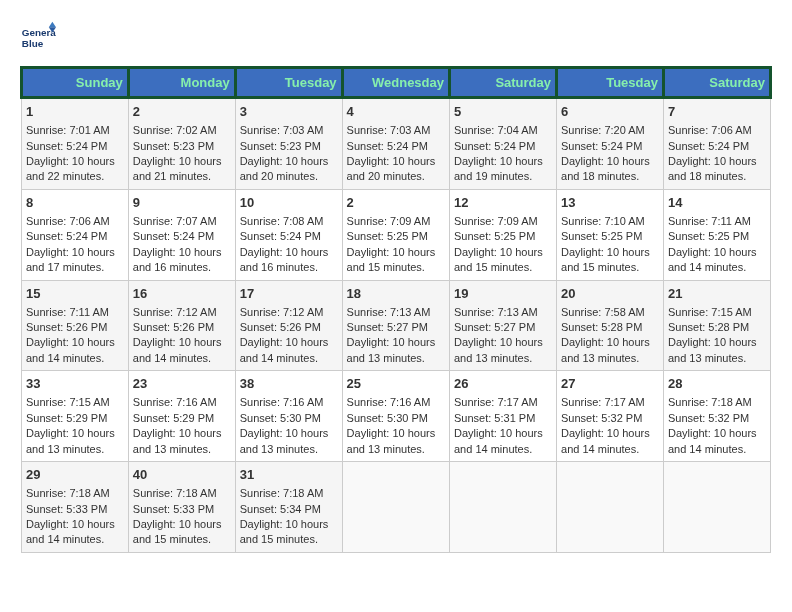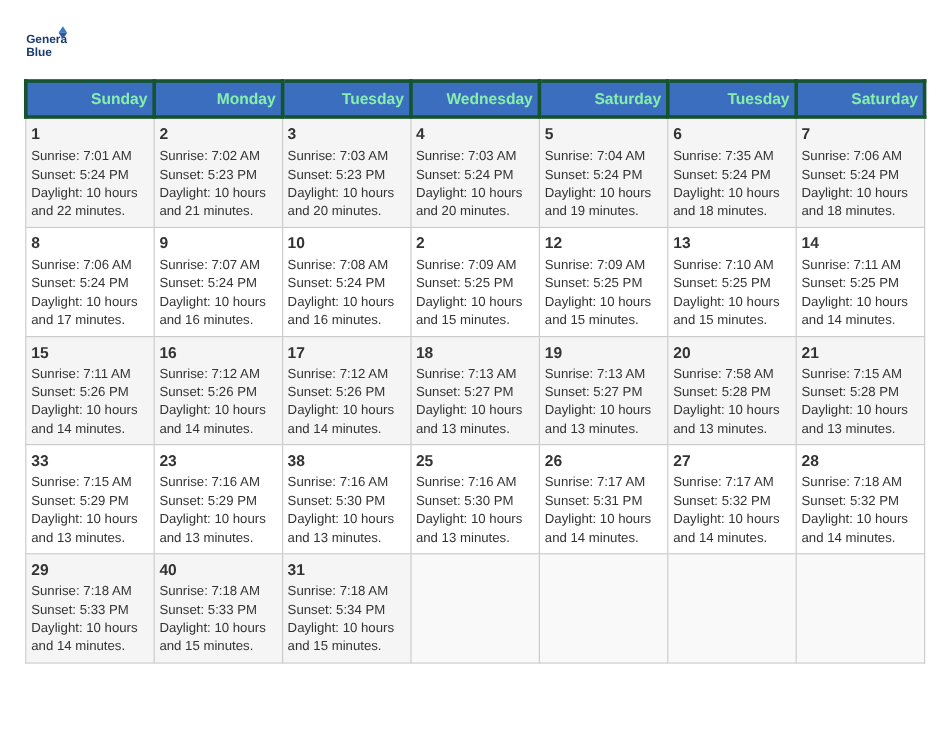--- a/index.html
+++ b/index.html
@@ -136,21 +136,21 @@
         </td>
         <td>
           <span class="day-num">5</span>
           <div>Sunrise: 7:04 AM</div>
           <div>Sunset: 5:24 PM</div>
           <div>Daylight: 10 hours</div>
           <div>and 19 minutes.</div>
         </td>
         <td>
           <span class="day-num">6</span>
-          <div>Sunrise: 7:35 AM</div>
+          <div>Sunrise: 7:20 AM</div>
           <div>Sunset: 5:24 PM</div>
           <div>Daylight: 10 hours</div>
           <div>and 18 minutes.</div>
         </td>
         <td>
           <span class="day-num">7</span>
           <div>Sunrise: 7:06 AM</div>
           <div>Sunset: 5:24 PM</div>
           <div>Daylight: 10 hours</div>
           <div>and 18 minutes.</div>

